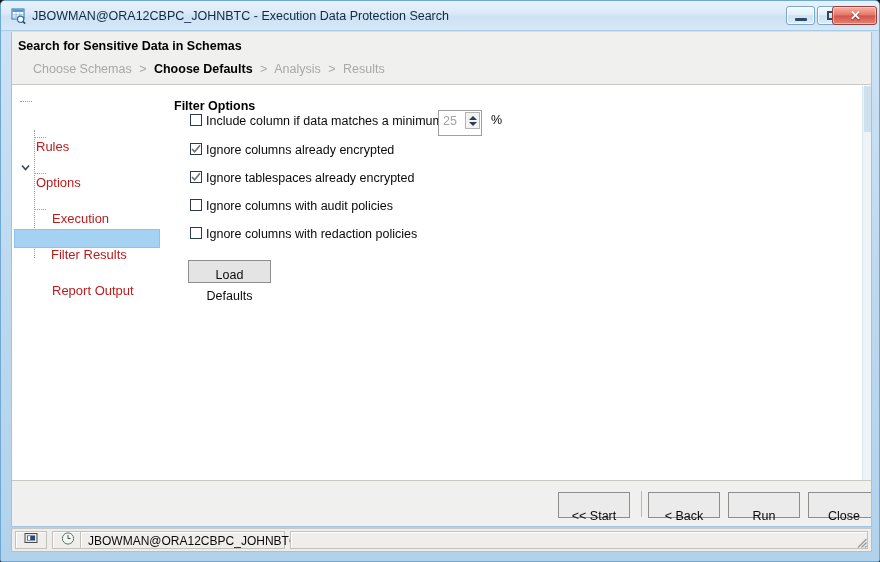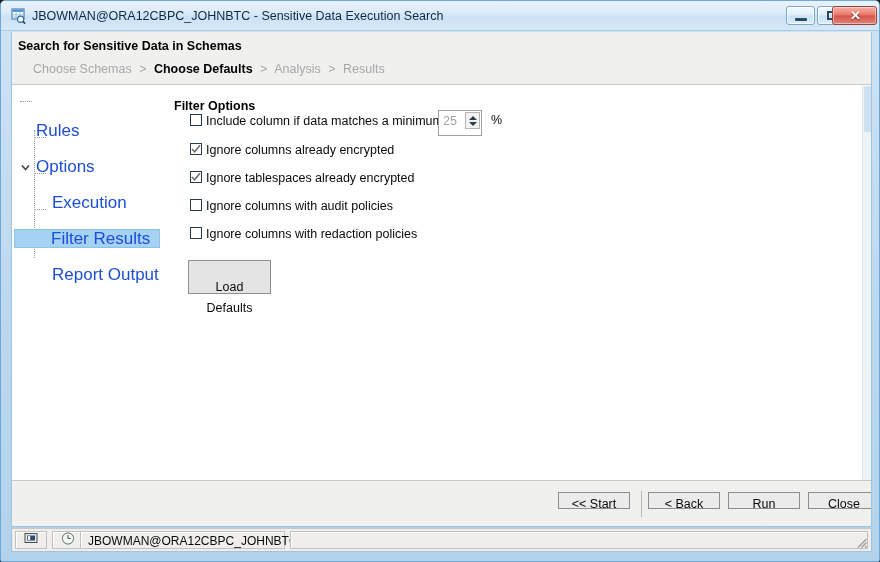--- a/index.html
+++ b/index.html
@@ -153,25 +153,25 @@
   }
   .tnode {
     position: absolute;
     height: 18px;
     left: 2px;
     right: 2px;
     cursor: default;
   }
   .tnode .tlabel {
     position: absolute;
-    top: 0;
+    top: 16px;
     height: 18px;
     line-height: 18px;
-    font-size: 17px;
-    color: #1d4ed8;
+    font-size: 13px;
+    color: #b91c1c;
     white-space: nowrap;
   }
   .tnode.selected {
     background: #a5d2f2;
     border: 1px solid #8ec2e8;
     box-sizing: border-box;
     height: 19px;
   }
   .dots-h {
     position: absolute;
@@ -284,21 +284,21 @@
     left: 26px; top: 174px;
     width: 83px; height: 23px;
     box-sizing: border-box;
     background: #e4e4e4;
     border: 1px solid #8e8e8e;
     font-family: "Liberation Sans", sans-serif;
     font-size: 12.5px;
     color: #0a0a0a;
     line-height: 21px;
     text-align: center;
-    padding: 16px;
+    padding: 4px;
     cursor: default;
   }
 
   
   #pane-scroll {
     position: absolute;
     right: 0; top: 0;
     width: 9px; height: 440px;
     background: #eef3f8;
     border-left: 1px solid #dbe6ef;
@@ -325,21 +325,21 @@
     top: 11px;
     height: 17px;
     box-sizing: border-box;
     background: #ebebeb;
     border: 1px solid #8e8e8e;
     font-family: "Liberation Sans", sans-serif;
     font-size: 12.5px;
     color: #0a0a0a;
     text-align: center;
     line-height: 22px;
-    padding: 0;
+    padding: 12px;
     cursor: default;
   }
   #fsep {
     position: absolute;
     top: 10px;
     left: 629px;
     width: 1px; height: 26px;
     background: #b9b9b9;
   }
 
@@ -397,21 +397,21 @@
         <rect x="2" y="1" width="12" height="10" fill="#ffffff" stroke="#2f6fa8" stroke-width="1"></rect>
         <rect x="2.5" y="1.5" width="11" height="2.4" fill="#4a93d1"></rect>
         <rect x="5.6" y="4.2" width="0.9" height="6.6" fill="#8cb9dd"></rect>
         <rect x="9.4" y="4.2" width="0.9" height="6.6" fill="#8cb9dd"></rect>
         <rect x="2.6" y="6.4" width="10.8" height="0.9" fill="#8cb9dd"></rect>
         <rect x="2.6" y="8.6" width="10.8" height="0.9" fill="#8cb9dd"></rect>
         <circle cx="10.6" cy="11.2" r="3.1" fill="#ffffff" stroke="#2f6fa8" stroke-width="1.2"></circle>
         <line x1="12.8" y1="13.4" x2="15.2" y2="15.6" stroke="#1d4f7c" stroke-width="1.7"></line>
       </svg>
     </span>
-    <span id="title-text">JBOWMAN@ORA12CBPC_JOHNBTC - Sensitive Data Execution Search</span>
+    <span id="title-text">JBOWMAN@ORA12CBPC_JOHNBTC - Execution Data Protection Search</span>
 
     <div class="winbtn" id="btn-min">
       <span class="glyph-min"></span>
     </div>
     <div class="winbtn" id="btn-max">
       <span class="glyph-max"></span>
     </div>
     <div class="winbtn" id="btn-close">
       <span class="glyph-close">✕</span>
     </div>

